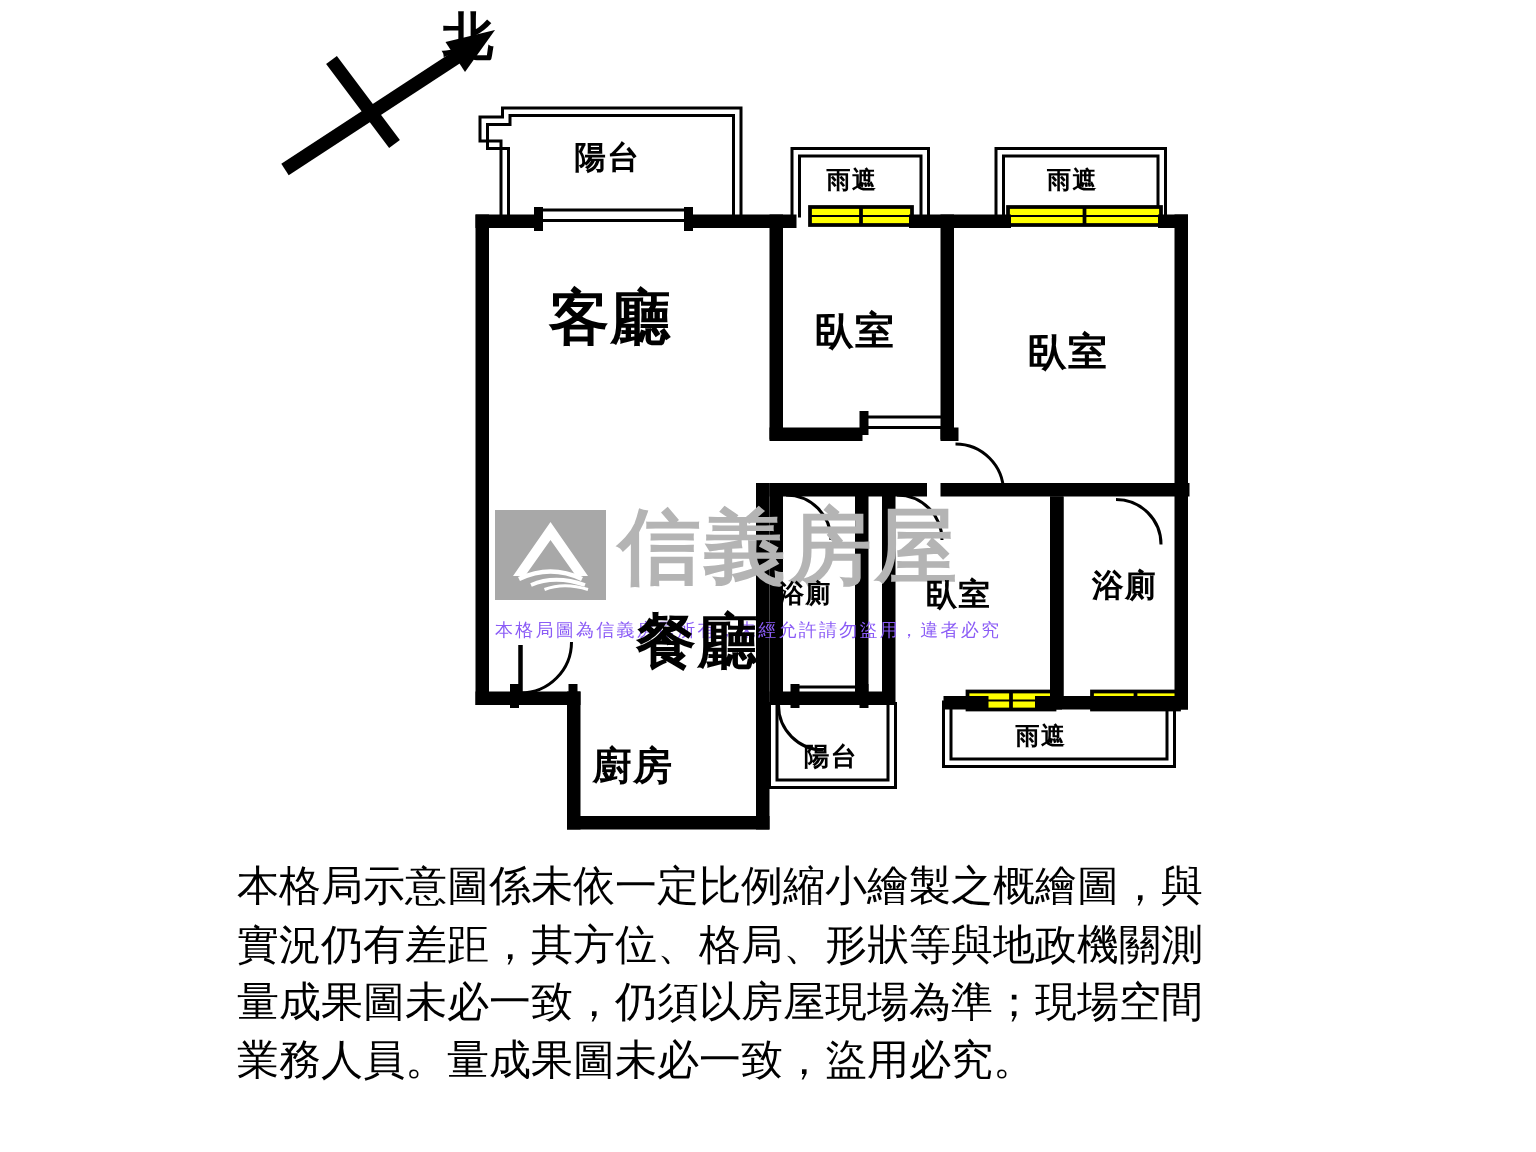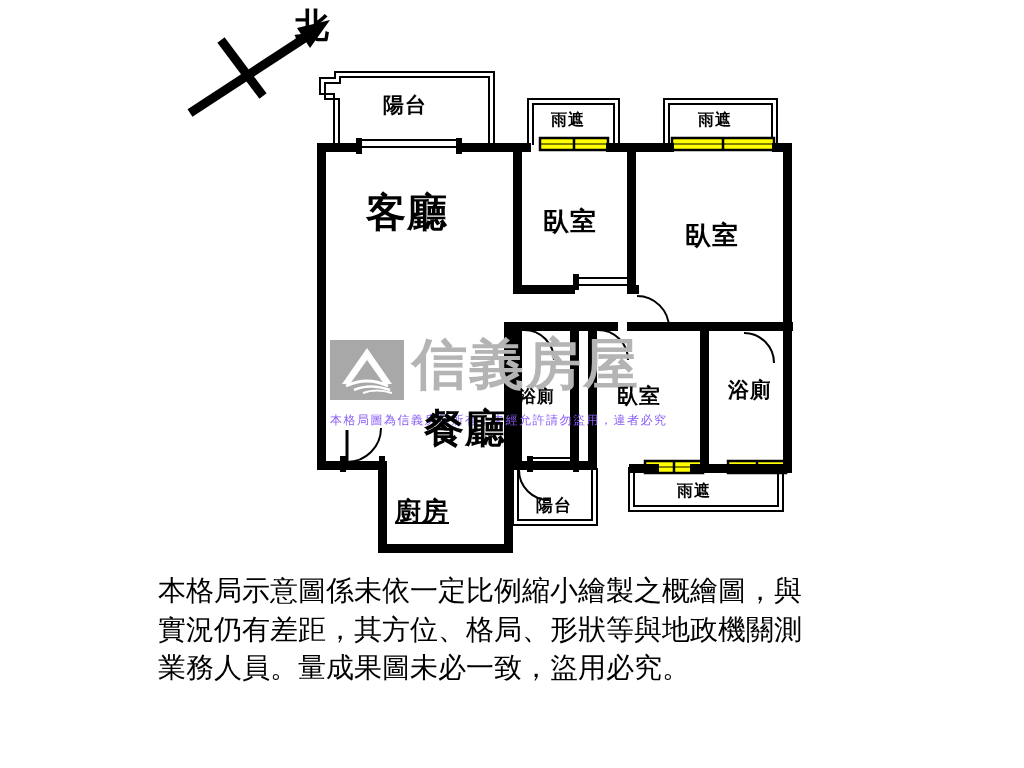--- a/index.html
+++ b/index.html
@@ -273,36 +273,37 @@
     <div class="room-label rl-xl" style="left:366px; top:192px;">客廳</div>
     <div class="room-label rl-lg" style="left:543px; top:208px;">臥室</div>
     <div class="room-label rl-lg" style="left:685px; top:222px;">臥室</div>
     <div class="room-label rl-xs" style="left:551px; top:112px;">雨遮</div>
     <div class="room-label rl-xs" style="left:698px; top:112px;">雨遮</div>
     <div class="room-label rl-xs" style="left:677px; top:483px;">雨遮</div>
     <div class="room-label rl-xl" style="left:424px; top:408px;">餐廳</div>
     <div class="room-label rl-sm" style="left:519px; top:388px;">浴廁</div>
     <div class="room-label rl-md" style="left:617px; top:385px;">臥室</div>
     <div class="room-label rl-md" style="left:728px; top:379px;">浴廁</div>
-    <div class="room-label rl-lg" style="left:395px; top:498px;text-decoration:underline;">廚房</div>
+    <div class="room-label rl-lg" style="left:395px; top:498px;">廚房</div>
     <div class="room-label rl-sm" style="left:536px; top:497px;">陽台</div>
   </div>
 
   <div id="watermark">
     <div id="wm-logo">
       <svg width="74" height="60" viewBox="0 0 74 60">
         <path d="M37,8 L12,44 L20,44 L37,20 L54,44 L62,44 Z" fill="#ffffff"></path>
         <path d="M16,46 Q37,36 58,46" stroke="#ffffff" stroke-width="3" fill="none"></path>
         <path d="M24,50 Q40,43 60,50" stroke="#ffffff" stroke-width="2.5" fill="none"></path>
         <path d="M33,53 Q46,48 62,53" stroke="#ffffff" stroke-width="2" fill="none"></path>
       </svg>
     </div>
     <div id="wm-brand">信義房屋</div>
     <div id="wm-note">本格局圖為信義房屋所有，未經允許請勿盜用，違者必究</div>
   </div>
 
   <div id="disclaimer">
     <div>本格局示意圖係未依一定比例縮小繪製之概繪圖，與</div>
     <div>實況仍有差距，其方位、格局、形狀等與地政機關測</div>
+    <div>量成果圖未必一致，仍須以房屋現場為準；現場空間</div>
     <div>業務人員。量成果圖未必一致，盜用必究。</div>
   </div>
 
 </div>
 
 </body></html>

